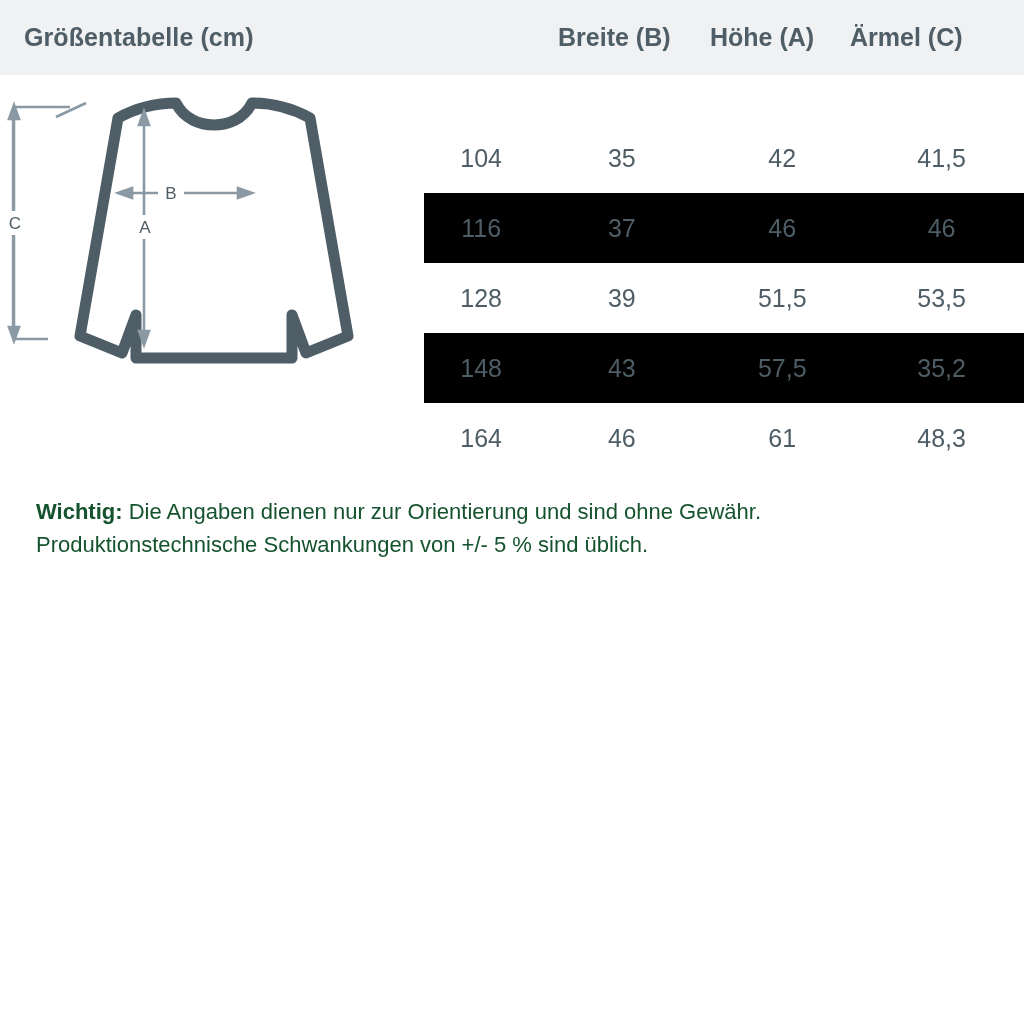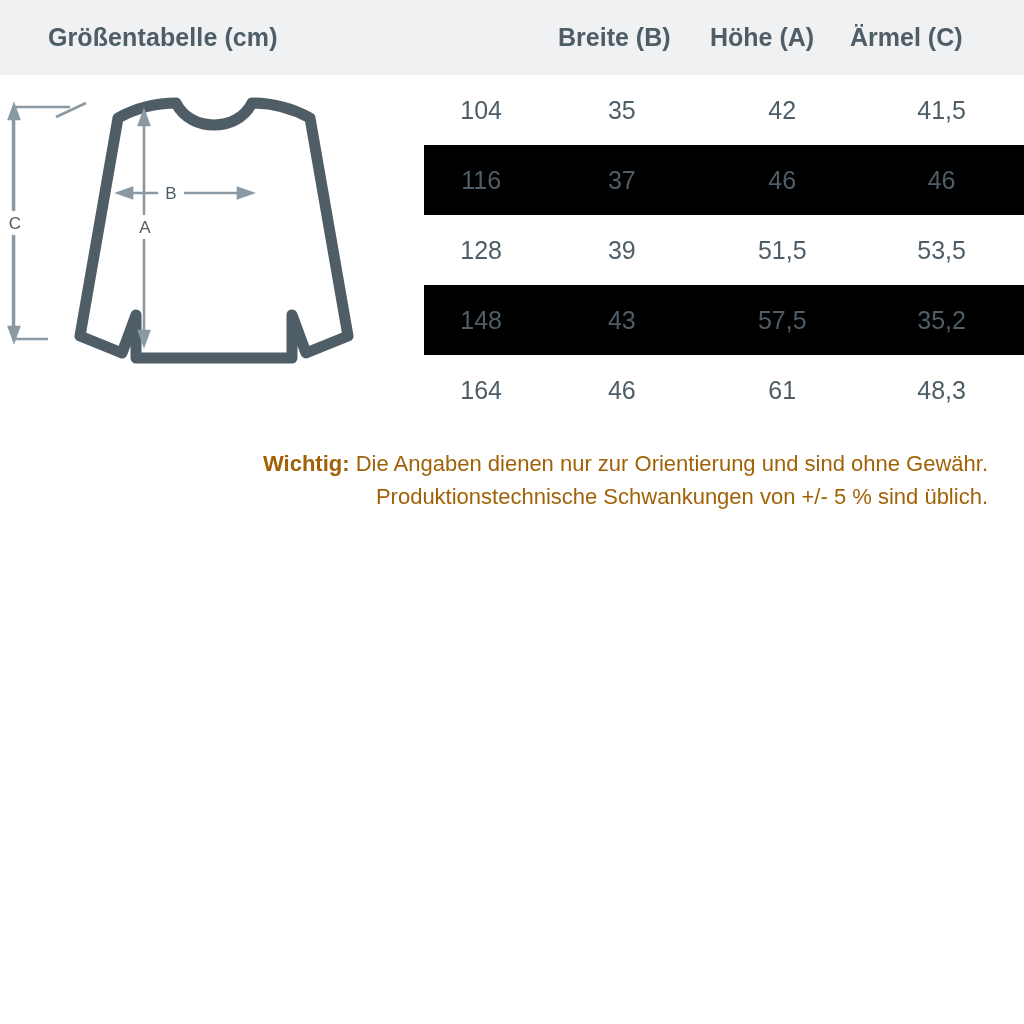--- a/index.html
+++ b/index.html
@@ -20,21 +20,21 @@
     width: 1024px;
   }
 
   
   .chart-header {
     display: flex;
     align-items: center;
     background: #eff1f3;
     height: 75px;
     box-sizing: border-box;
-    padding: 0 24px 0 48px;
+    padding: 0 24px 0 24px;
   }
   .chart-title {
     font-size: 25px;
     font-weight: bold;
     color: #4e5d66;
     letter-spacing: 0.1px;
     flex: 0 0 auto;
     white-space: nowrap;
   }
   .header-cols {
@@ -59,20 +59,21 @@
     align-items: flex-start;
   }
   .drawing {
     width: 424px;
     flex: 0 0 424px;
     padding-top: 18px;
     box-sizing: border-box;
   }
   .table-wrap {
     flex: 1 1 auto;
+    margin-top: 48px;
   }
   table.size-table {
     border-collapse: collapse;
     width: 100%;
     table-layout: fixed;
   }
   table.size-table td {
     height: 70px;
     font-size: 25px;
     color: #4e5d66;
@@ -86,23 +87,22 @@
   col.c-size { width: 104px; }
   col.c-b { width: 152px; }
   col.c-a { width: 140px; }
   col.c-c { width: 150px; }
 
   
   .chart-note {
     padding: 22px 36px 0 36px;
     font-size: 22px;
     line-height: 1.52;
-    color: #a16207;
+    color: #14532d;
     max-width: 960px;
-    text-align: right;
   }
   .chart-note b {
     font-weight: bold;
   }
 </style>
 </head>
 <body>
 
 <div class="size-chart">
 

